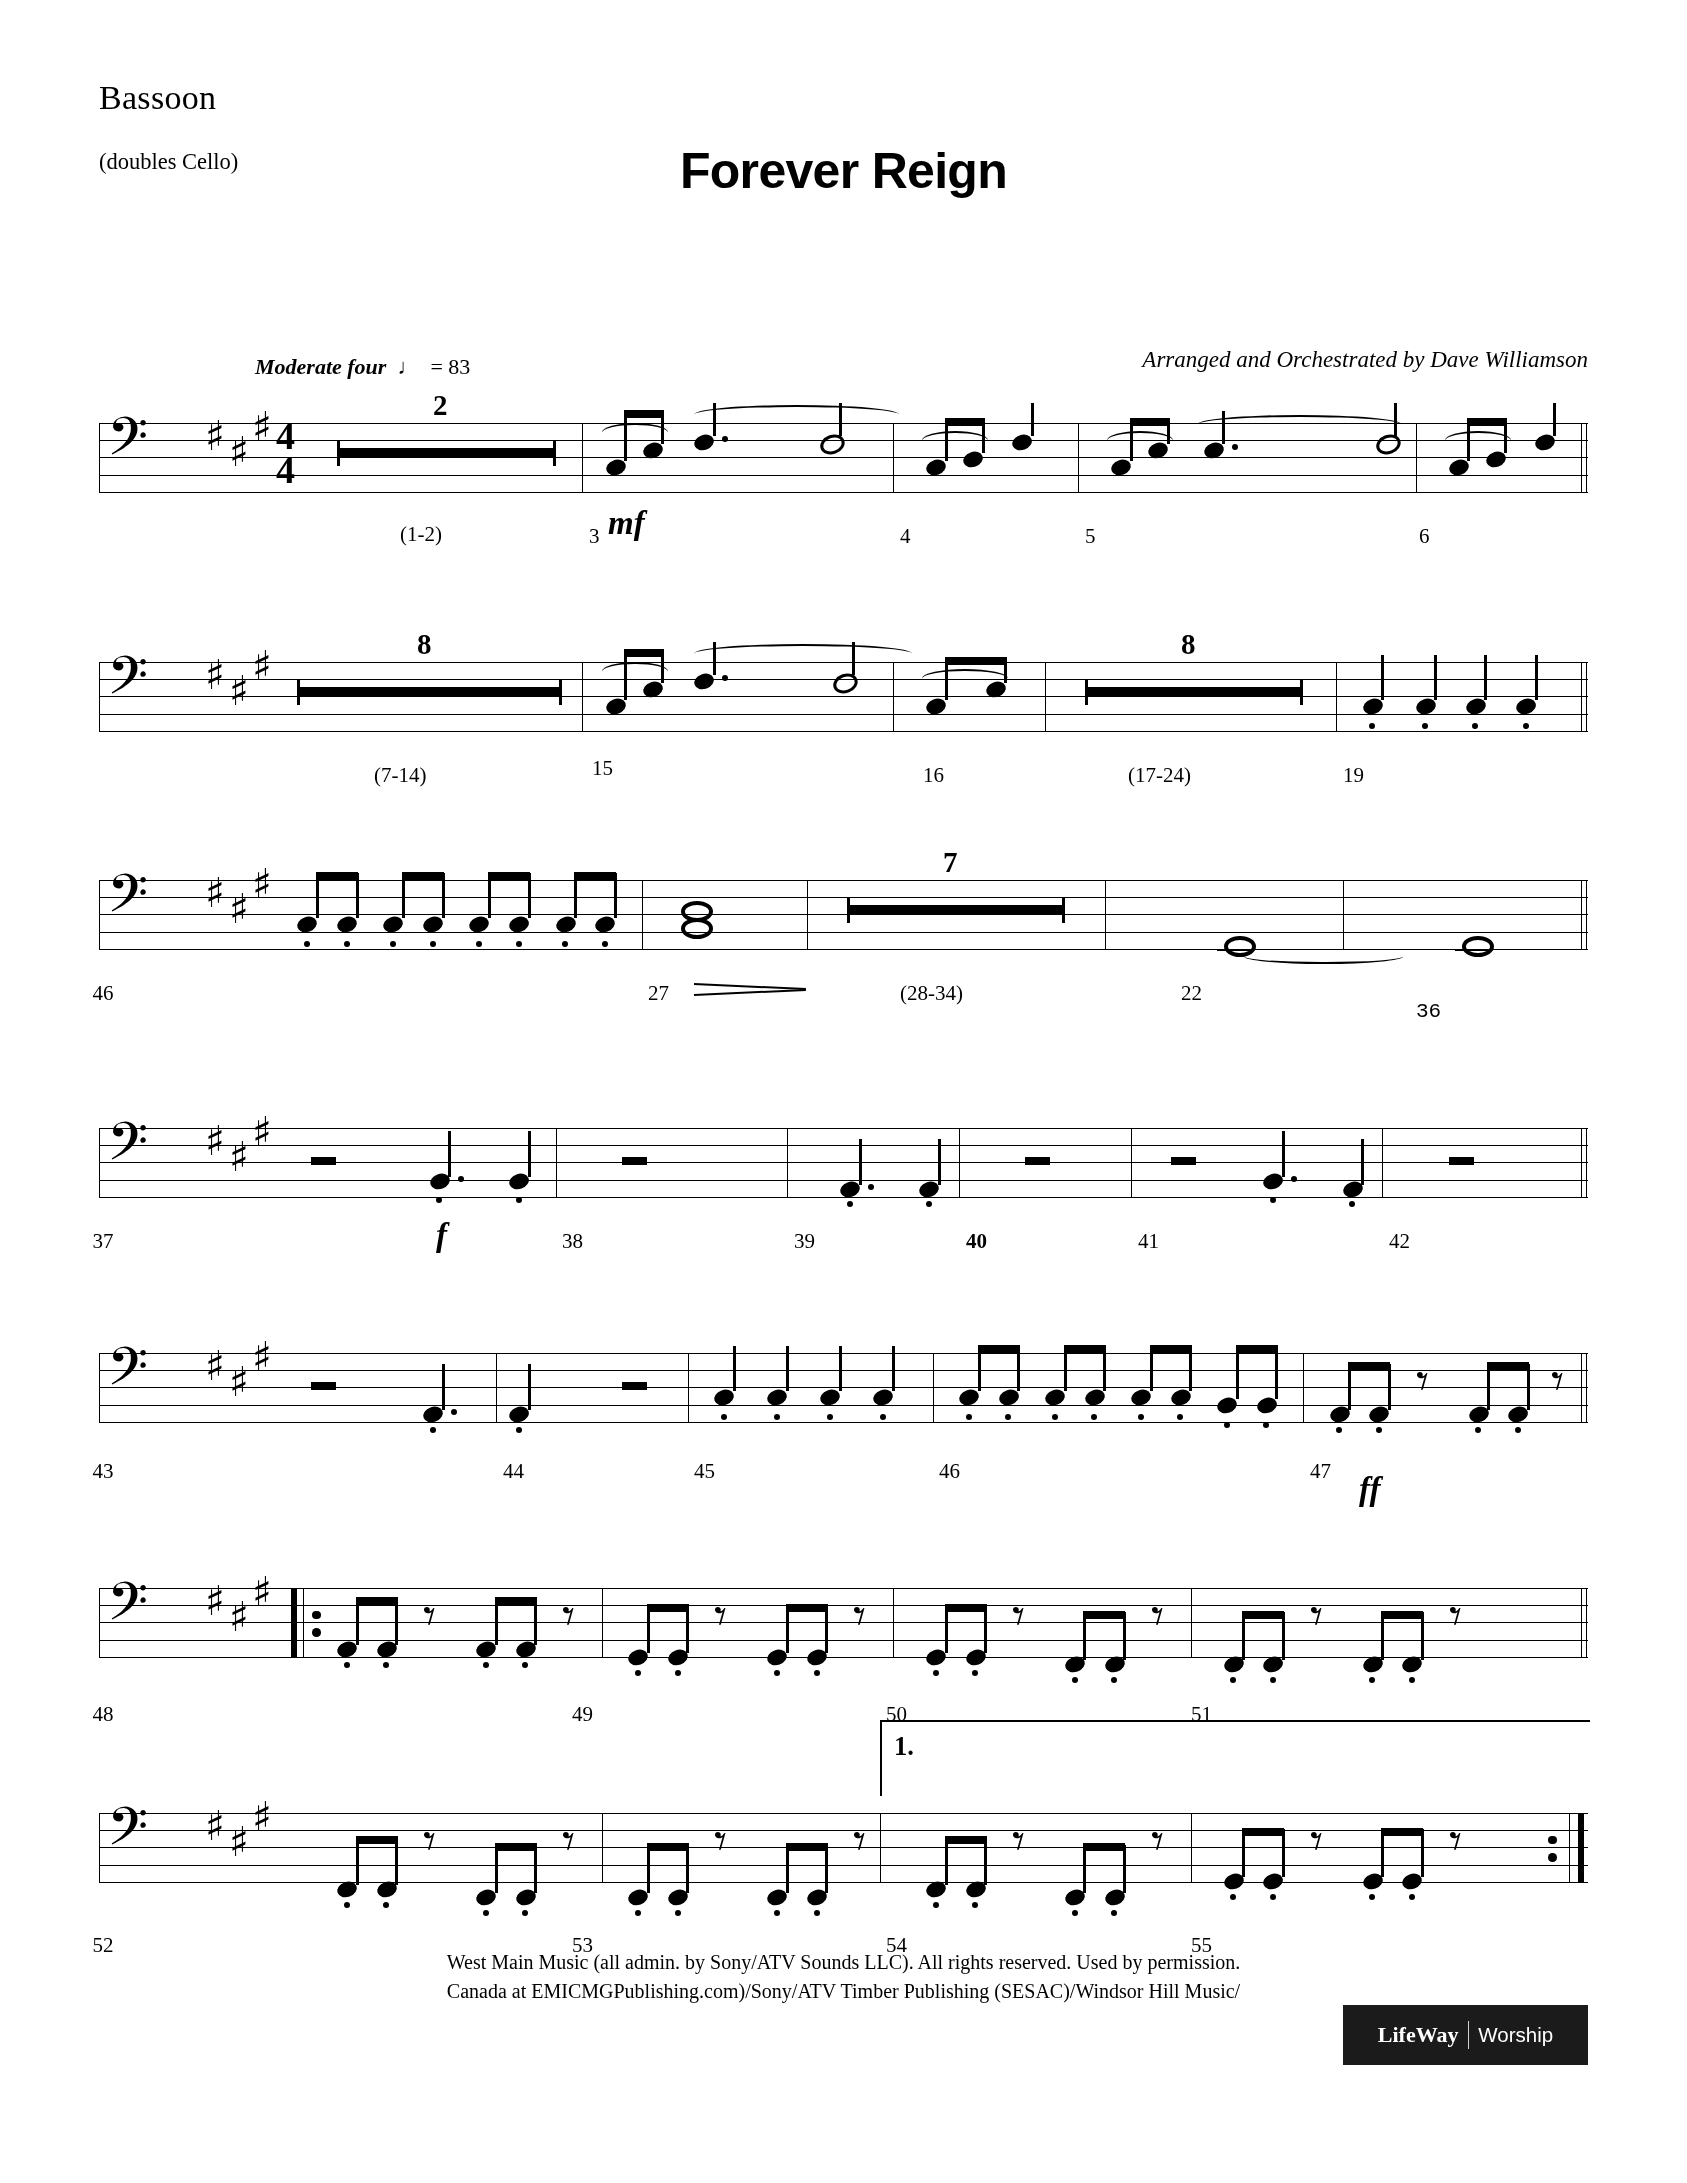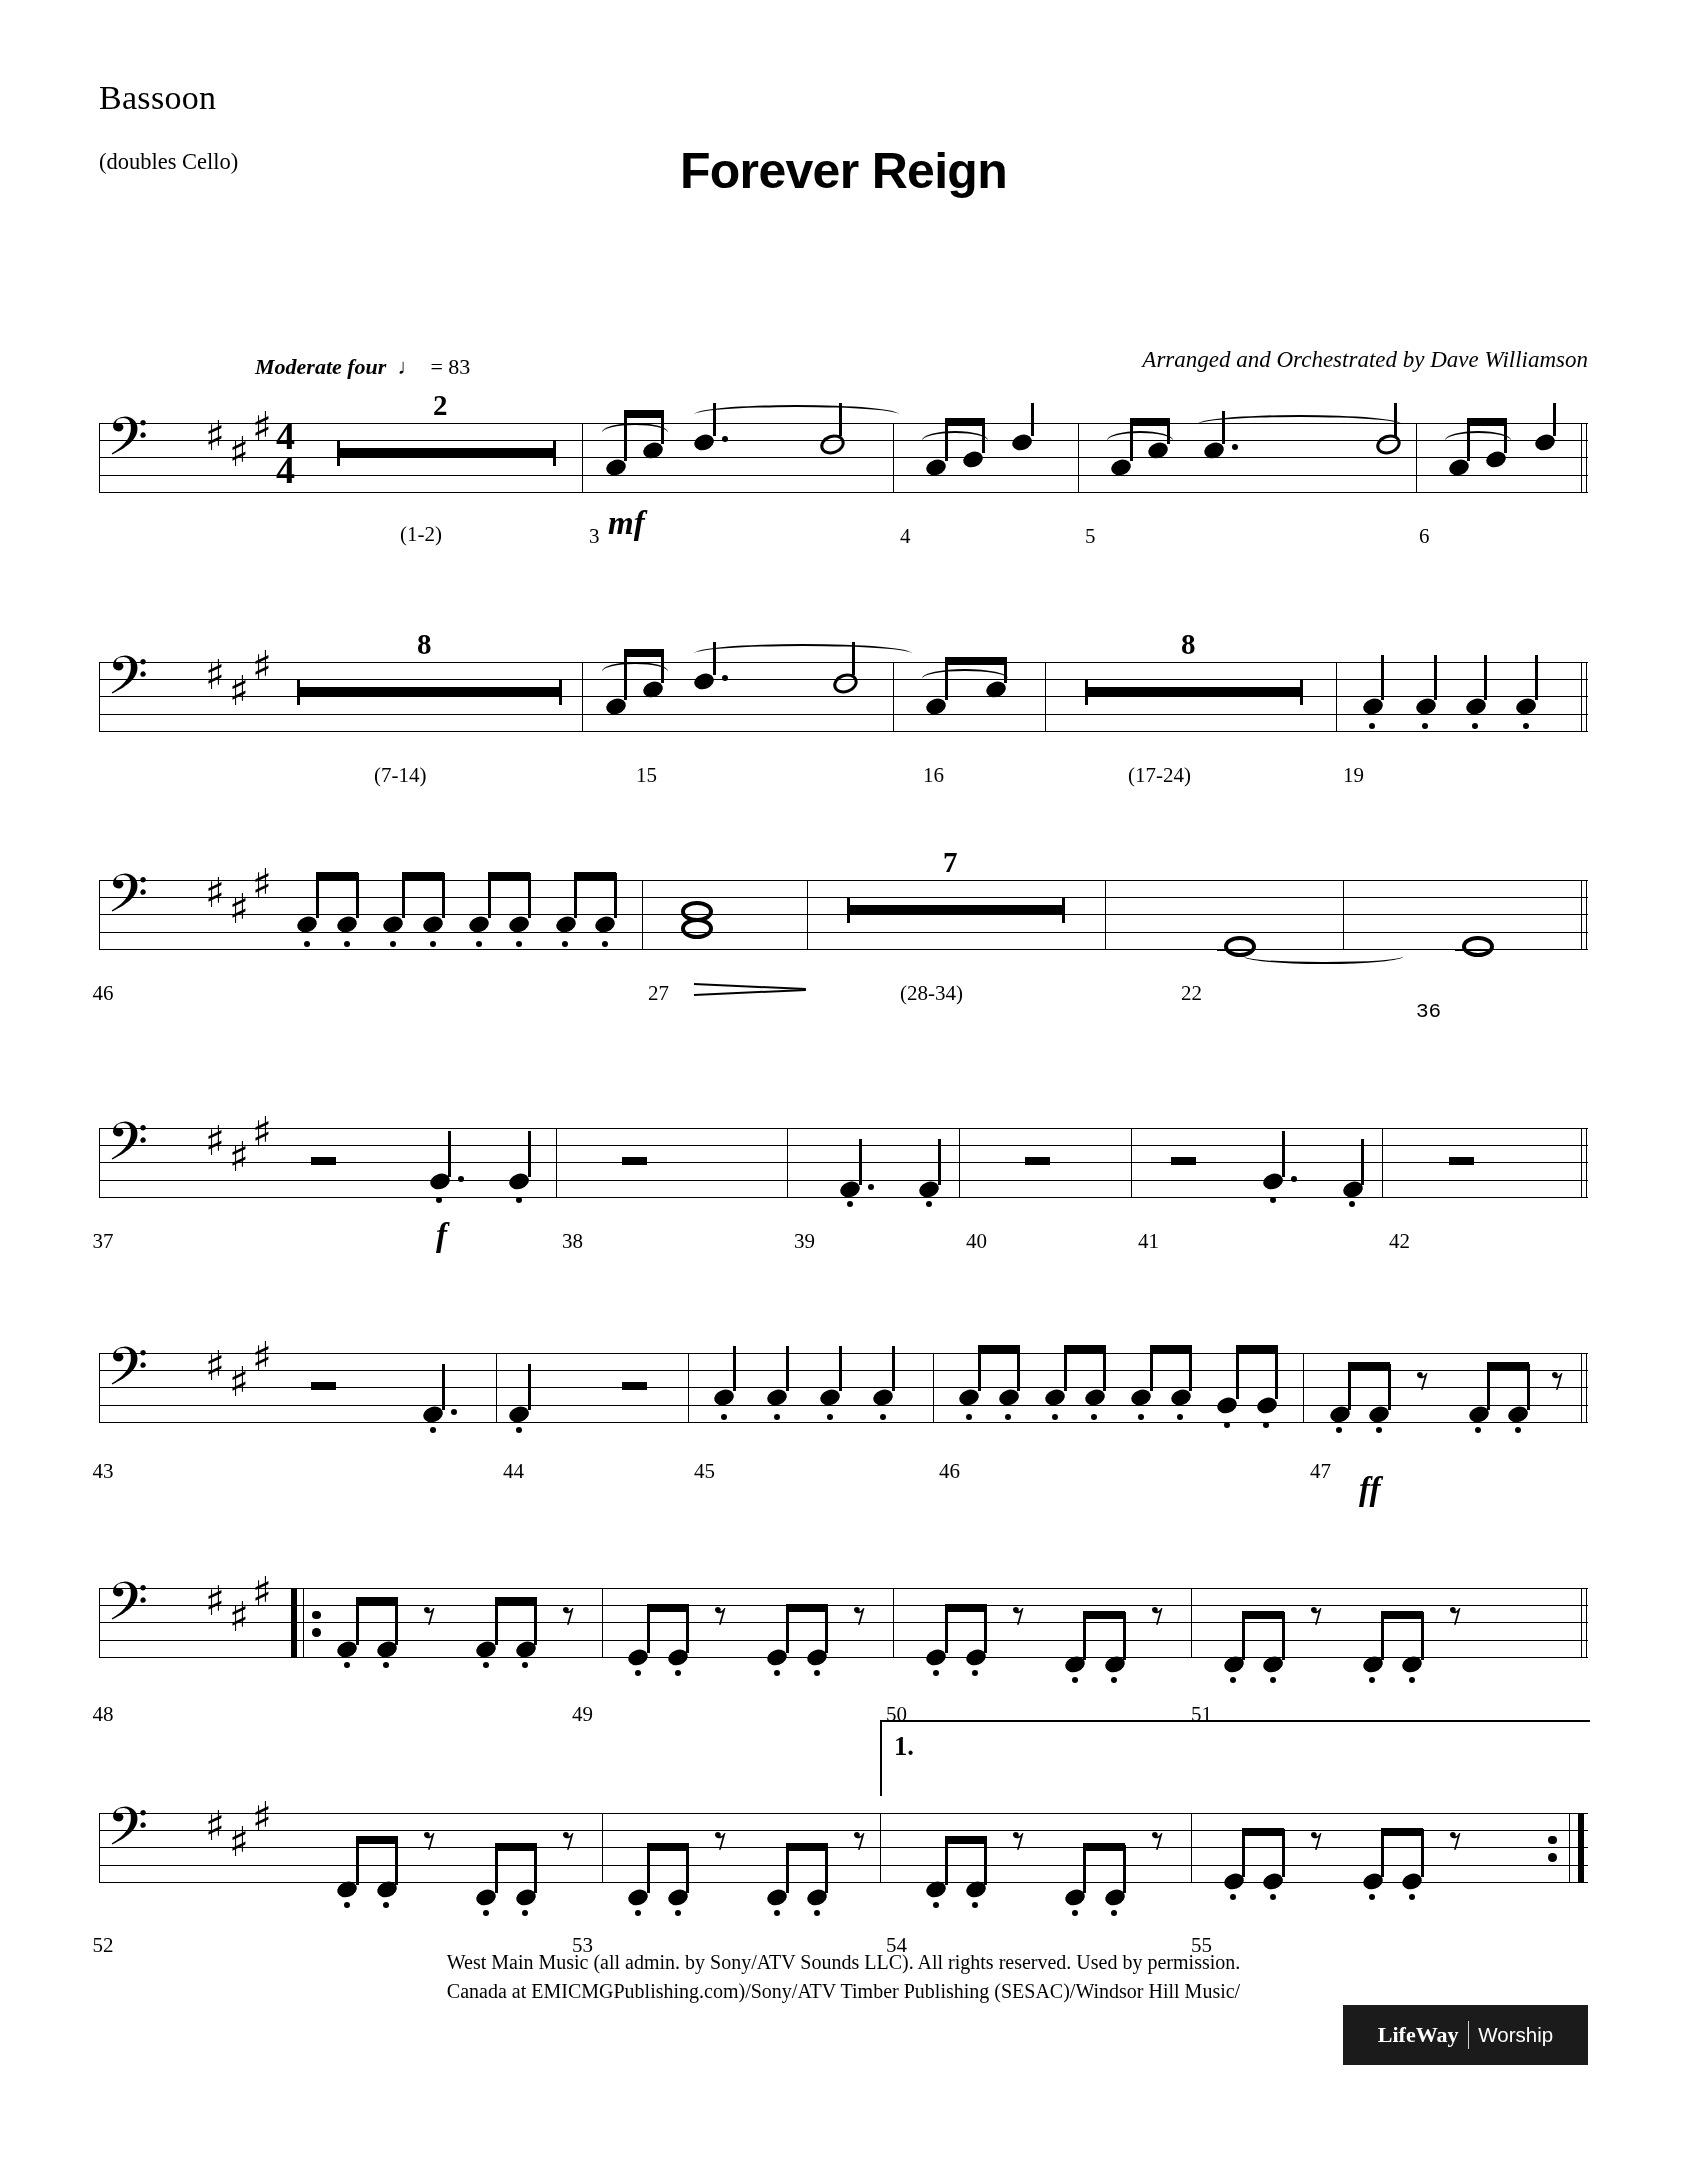--- a/index.html
+++ b/index.html
@@ -300,21 +300,21 @@
       <div class="staccato" style="left:1373px; top:61px;"></div>
       <div class="nh" style="left:1417px; top:37px;"></div>
       <div class="stem" style="left:1436px; top:-6.6px; height:45px;"></div>
       <div class="staccato" style="left:1424px; top:61px;"></div>
 
       <div class="barline" style="left:1482px;"></div>
       <div class="barline" style="left:1487px;"></div>
     </div>
 
     <div class="mrange" style="left:275px; top:101px;">(7-14)</div>
-    <div class="measnum" style="left:493px; top:101px;margin-left:44px;">15</div>
+    <div class="measnum" style="left:493px; top:94px;">15</div>
     <div class="measnum" style="left:824px; top:101px;">16</div>
     <div class="mrange" style="left:1029px; top:101px;">(17-24)</div>
     <div class="measnum" style="left:1244px; top:101px;">19</div>
   </div>
 
   <div class="system" style="top:880px;">
     <div class="staff">
       <div class="line"></div>
         <div class="line"></div>
         <div class="line"></div>
@@ -454,21 +454,21 @@
       <div class="rest-half" style="left:1350px; top:29px;"></div>
 
       <div class="barline" style="left:1482px;"></div>
       <div class="barline" style="left:1487px;"></div>
     </div>
 
     <div class="measnum" style="left:-6.6px; top:101px;">37</div>
     <div class="dyn" style="left:337px; top:89px;">f</div>
     <div class="measnum" style="left:463px; top:101px;">38</div>
     <div class="measnum" style="left:695px; top:101px;">39</div>
-    <div class="measnum" style="left:867px; top:101px;">40</div>
+    <div class="measnum" style="left:867px; top:101px;font-weight:bold;">40</div>
     <div class="measnum" style="left:1039px; top:101px;">41</div>
     <div class="measnum" style="left:1290px; top:101px;">42</div>
   </div>
 
   <div class="system" style="top:1353px;">
     <div class="staff">
       <div class="line"></div>
         <div class="line"></div>
         <div class="line"></div>
         <div class="line"></div>

